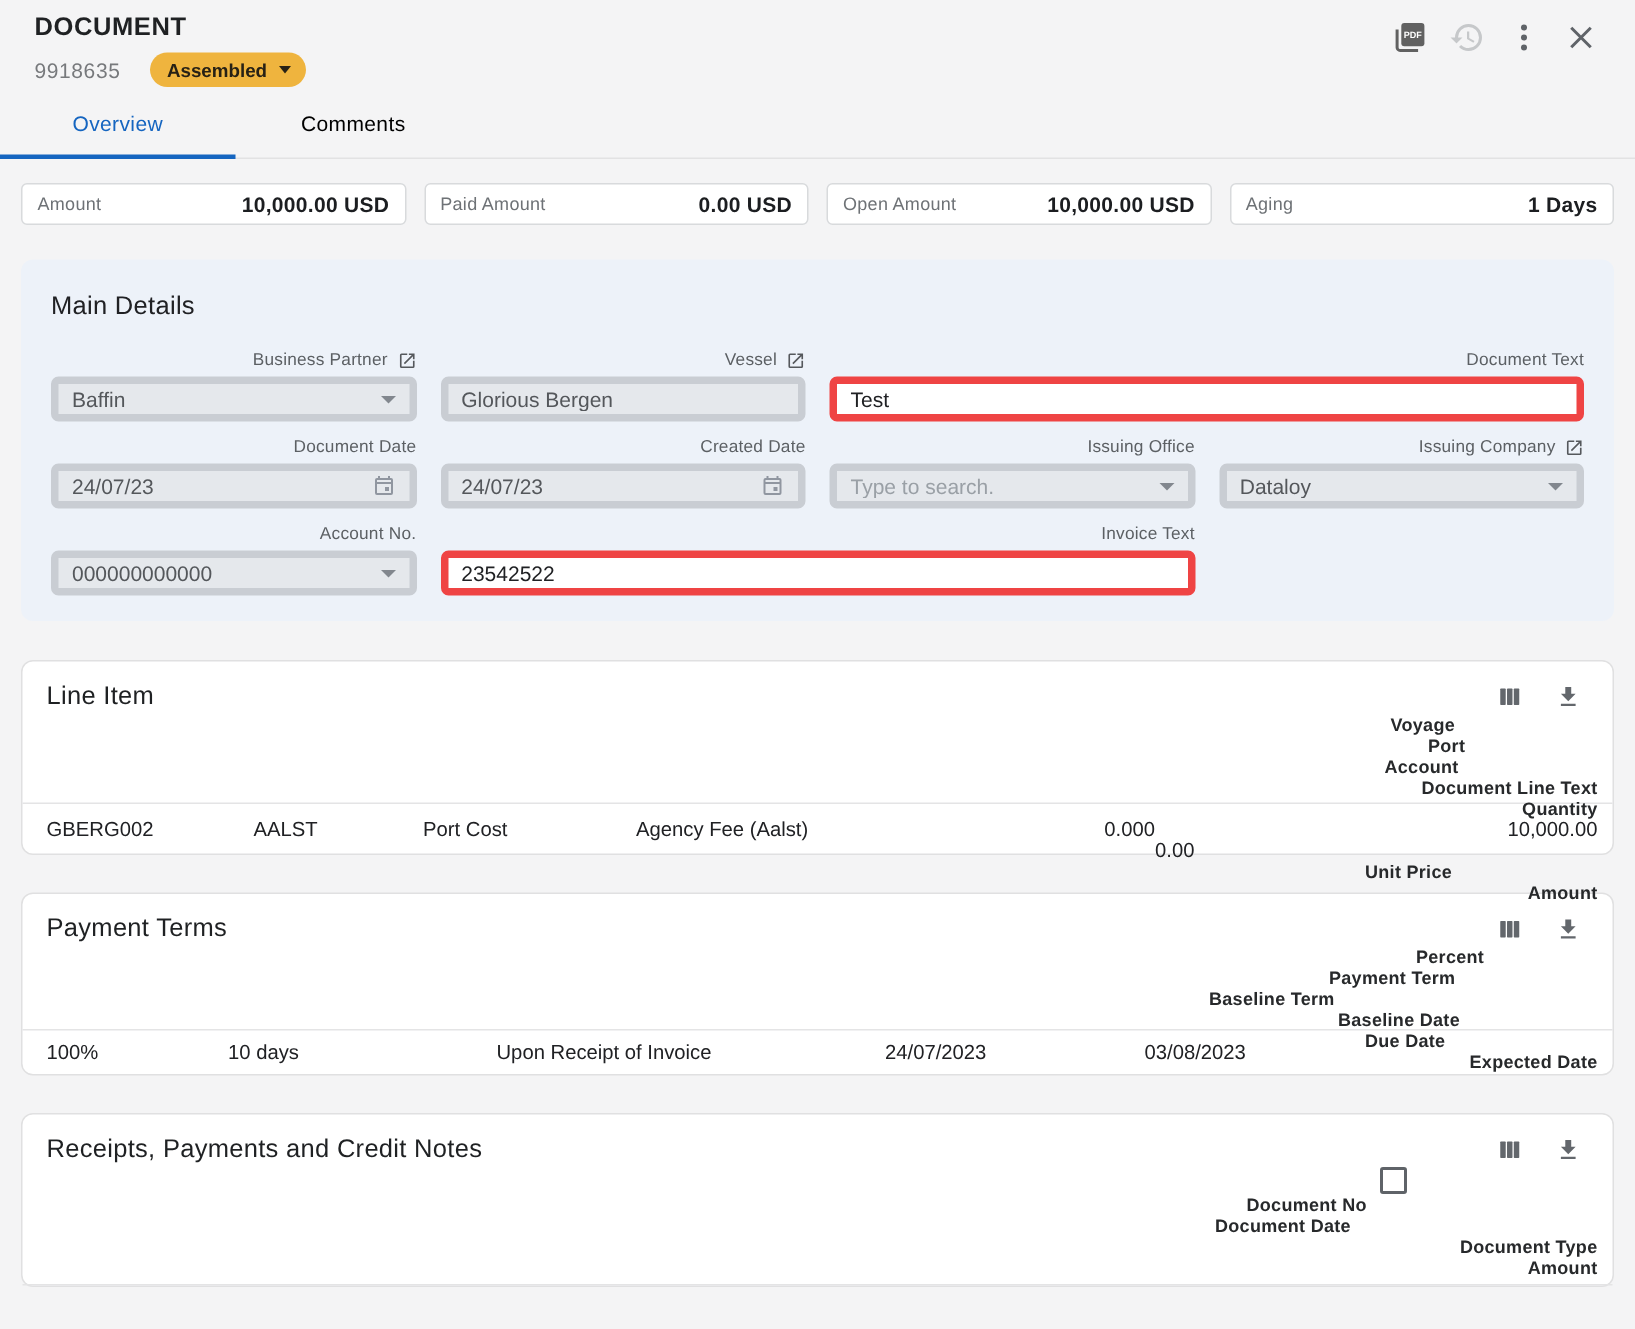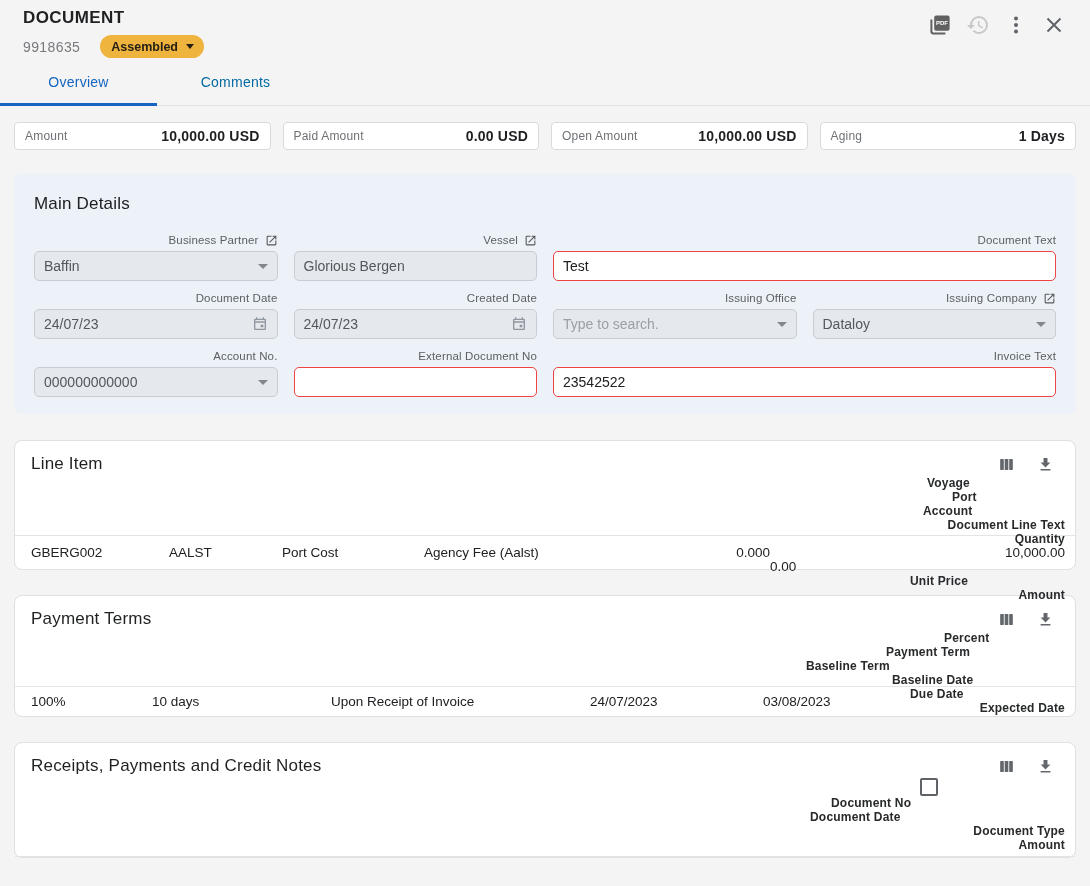--- a/index.html
+++ b/index.html
@@ -18,39 +18,39 @@
   .doc-title { font-size:17px; font-weight:700; letter-spacing:.4px; line-height:18px; margin:0; color:#1f2123; }
   .doc-sub { display:flex; align-items:center; gap:20px; margin-top:8px; height:23px; }
   .doc-number { font-size:14px; color:#77797c; letter-spacing:.4px; }
   .status-badge { display:inline-flex; align-items:center; gap:8px; background:#efb43e; border:none; border-radius:12px; height:23px; padding:0 10px 0 11px; font-size:12.5px; font-weight:700; color:#272115; cursor:pointer; font-family:inherit; }
   .badge-caret { width:0; height:0; border-left:4.5px solid transparent; border-right:4.5px solid transparent; border-top:5px solid #272115; }
   .header-actions { position:absolute; top:13px; right:24px; display:flex; gap:14px; }
   .icon-btn { width:24px; height:24px; padding:0; border:none; background:transparent; cursor:pointer; display:flex; align-items:center; justify-content:center; }
 
   
   .tabbar { display:flex; height:48px; border-bottom:1px solid #e2e2e3; background:transparent; }
-  .tab { width:157px; display:flex; align-items:center; justify-content:center; font-size:14px; letter-spacing:.25px; color:#0369a1; position:relative; cursor:pointer; background:none; border:none; font-family:inherit; }
+  .tab { width:157px; display:flex; align-items:center; justify-content:center; font-size:14px; letter-spacing:.25px; color:#000000; position:relative; cursor:pointer; background:none; border:none; font-family:inherit; }
   .tab.active { color:#1565c0; }
   .tab.active::after { content:""; position:absolute; left:0; right:0; bottom:-1px; height:3px; background:#1565c0; }
 
   
   .content { padding:0 14px; }
 
   .summary-row { display:flex; gap:12px; margin-top:16px; }
   .stat-card { flex:1; background:#fff; border:1px solid #d8dadc; border-radius:4px; height:28px; display:flex; align-items:center; padding:0 10px; }
   .stat-label { font-size:12px; color:#6e7276; letter-spacing:.2px; }
   .stat-value { margin-left:auto; font-size:14px; font-weight:700; color:#1c1e21; letter-spacing:.2px; }
 
   
   .main-details { margin-top:23px; background:#edf2f9; border-radius:8px; padding:20px 20px 17px; }
   .section-title { font-size:17px; line-height:22px; color:#202124; margin:0; font-weight:400; letter-spacing:.2px; }
   .md-grid { display:grid; grid-template-columns:repeat(4,1fr); column-gap:16px; row-gap:10px; margin-top:18px; }
   .span2 { grid-column:span 2; }
   .f-label { display:flex; align-items:center; gap:6px; font-size:11.5px; color:#5c6064; line-height:14px; margin-bottom:4px; letter-spacing:.15px;justify-content:flex-end; }
-  .control { height:30px; width:100%; border-radius:5px; border:1px solid #ef4444; display:flex; align-items:center; padding:0 9px; font-size:14px; background:#fff; color:#202124; font-family:inherit; }
+  .control { height:30px; width:100%; border-radius:5px; border:5px solid #ef4444; display:flex; align-items:center; padding:0 9px; font-size:14px; background:#fff; color:#202124; font-family:inherit; }
   .control.disabled { background:#e5e8ec; border-color:#c9cdd3; color:#54575b; }
   .control .val { flex:1; white-space:nowrap; overflow:hidden; }
   .control .placeholder { color:#9aa0a6; }
   .caret { width:0; height:0; border-left:5px solid transparent; border-right:5px solid transparent; border-top:5.5px solid #82878e; margin-left:6px; flex:none; }
   .cal-icon { flex:none; margin-left:6px; display:flex; }
   input.control::placeholder { color:#9aa0a6; }
 
   
   .card { margin-top:25px; background:#fff; border:1px solid #e0e0e1; border-radius:8px; }
   .card-li { margin-top:26px; }
@@ -247,26 +247,20 @@
       <div class="field">
         <div class="f-label">
           <span>Account No.</span>
         </div>
         <div class="control disabled">
           <span class="val">000000000000</span>
           <span class="caret"></span>
         </div>
       </div>
 
-      <div class="field">
-        <div class="f-label">
-          <span>External Document No</span>
-        </div>
-        <input class="control" type="text" value="" style="">
-      </div>
 
       <div class="field span2">
         <div class="f-label">
           <span>Invoice Text</span>
         </div>
         <input class="control" type="text" value="23542522" style="">
       </div>
 
     </div>
   </section>

